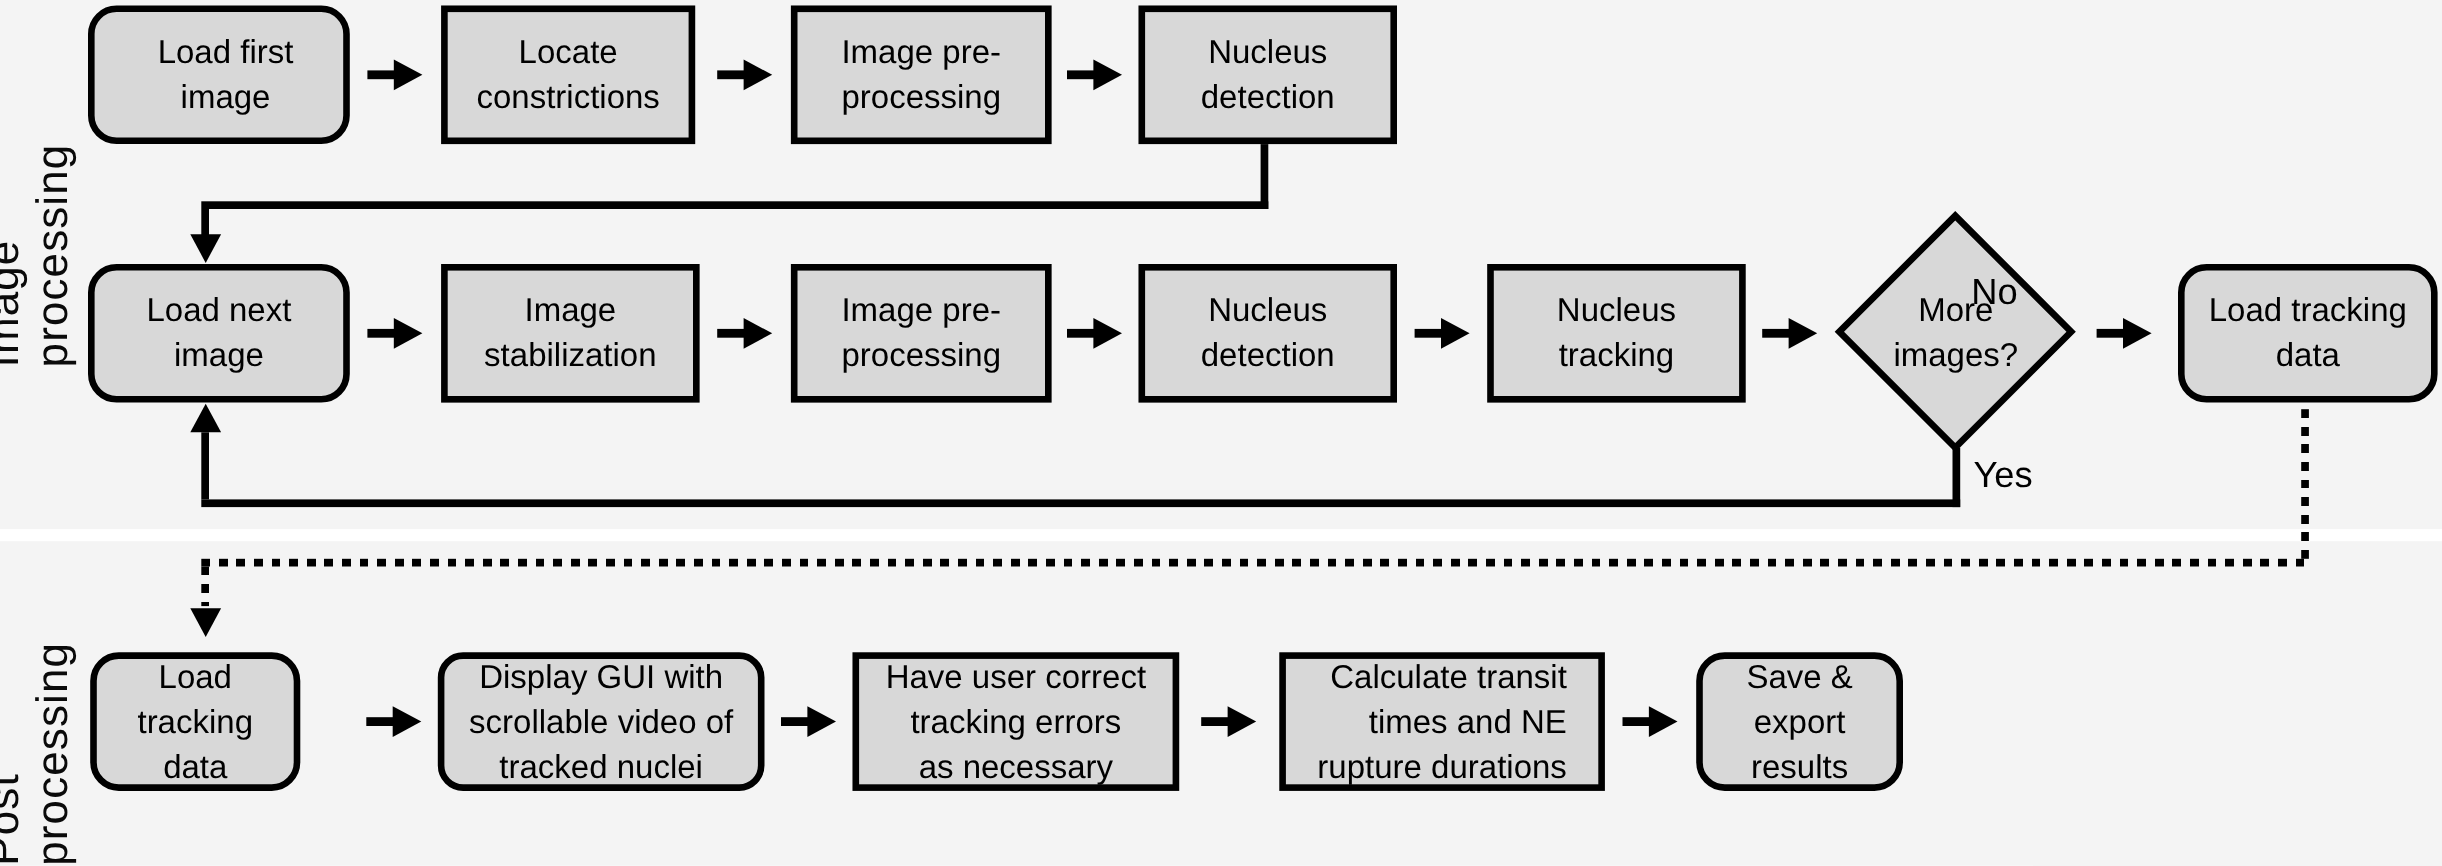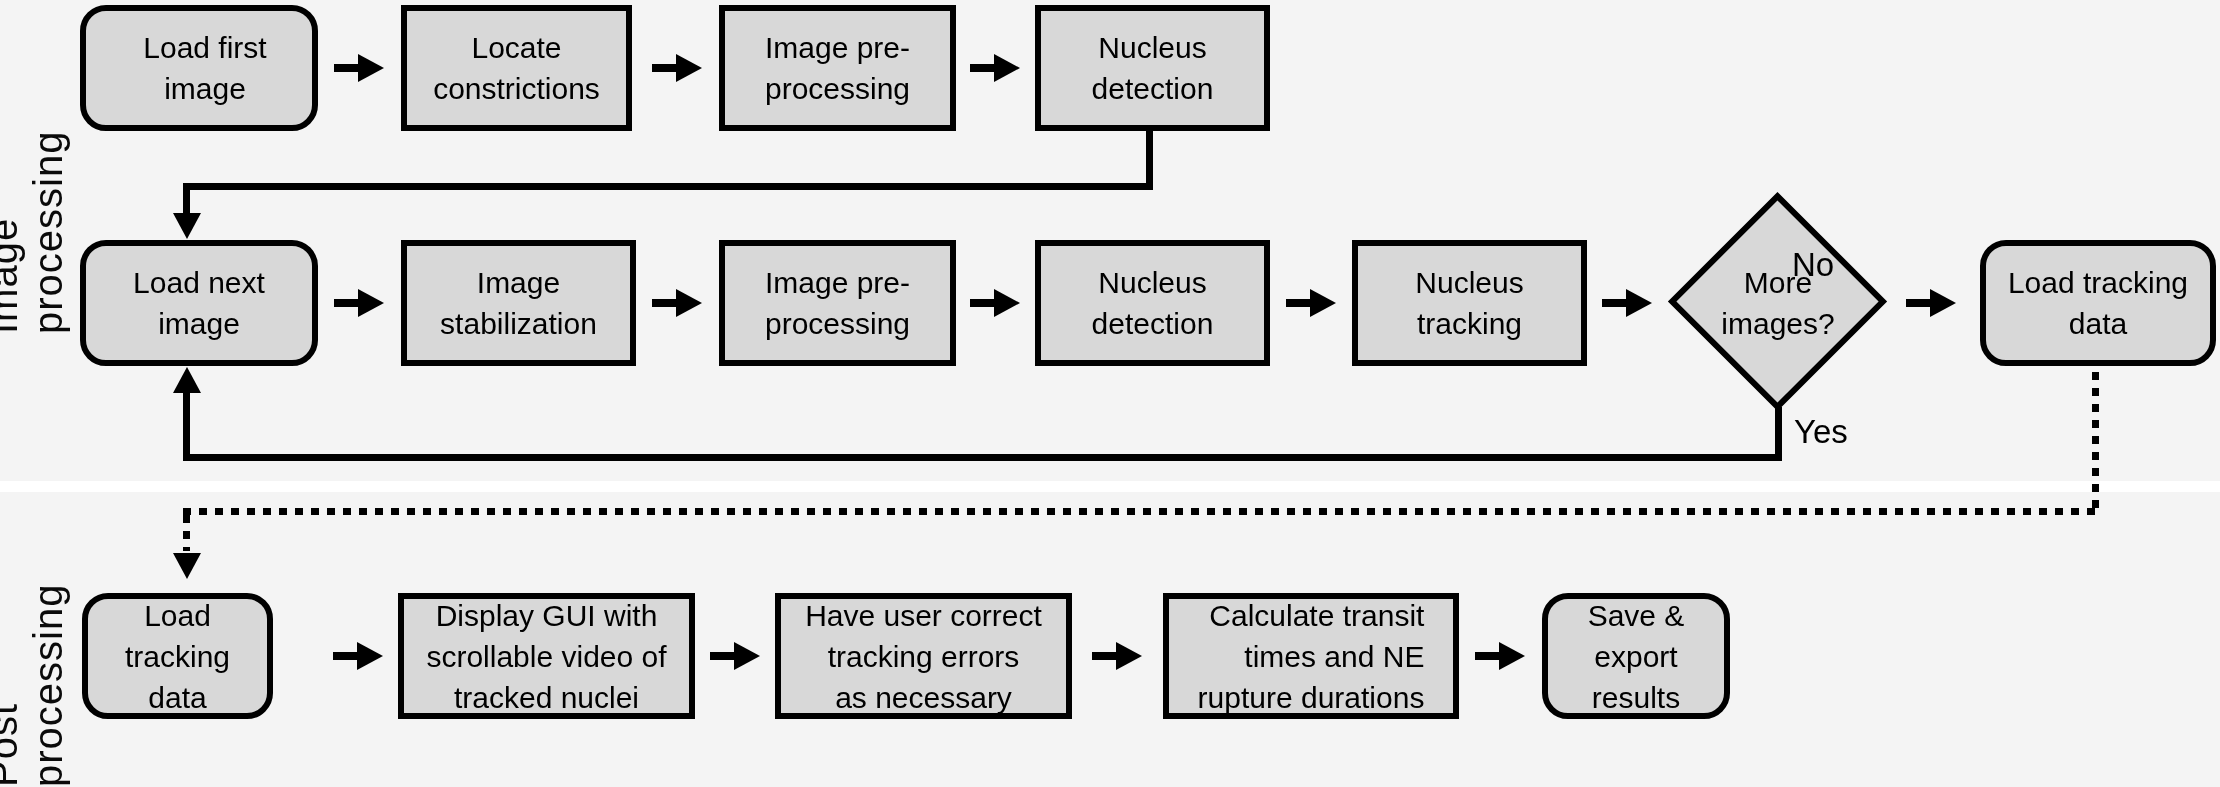--- a/index.html
+++ b/index.html
@@ -116,21 +116,21 @@
   <div class="head-up" style="left:173px;top:367px;"></div>
   <div class="edge-label" style="left:1794px;top:413px;">Yes</div>
 
   <div class="vdot" style="left:2092px;top:372px;height:136px;"></div>
   <div class="hdot" style="left:183px;top:508px;width:1917px;"></div>
   <div class="vdot" style="left:183px;top:515px;height:36px;"></div>
   <div class="head-down" style="left:173px;top:553px;"></div>
 
   <div class="node round" style="left:82px;top:593px;width:191px;">Load tracking
 data</div>
-  <div class="node" style="left:398px;top:593px;width:297px;">Display GUI with
+  <div class="node" style="left:398px;top:593px;width:297px;border-radius:23px;">Display GUI with
 scrollable video of
 tracked nuclei</div>
   <div class="node" style="left:775px;top:593px;width:297px;">Have user correct
 tracking errors
 as necessary</div>
   <div class="node" style="left:1163px;top:593px;width:296px;text-align:right;">Calculate transit
 times and NE
 rupture durations</div>
   <div class="node round" style="left:1542px;top:593px;width:188px;">Save &amp; export
 results</div>

